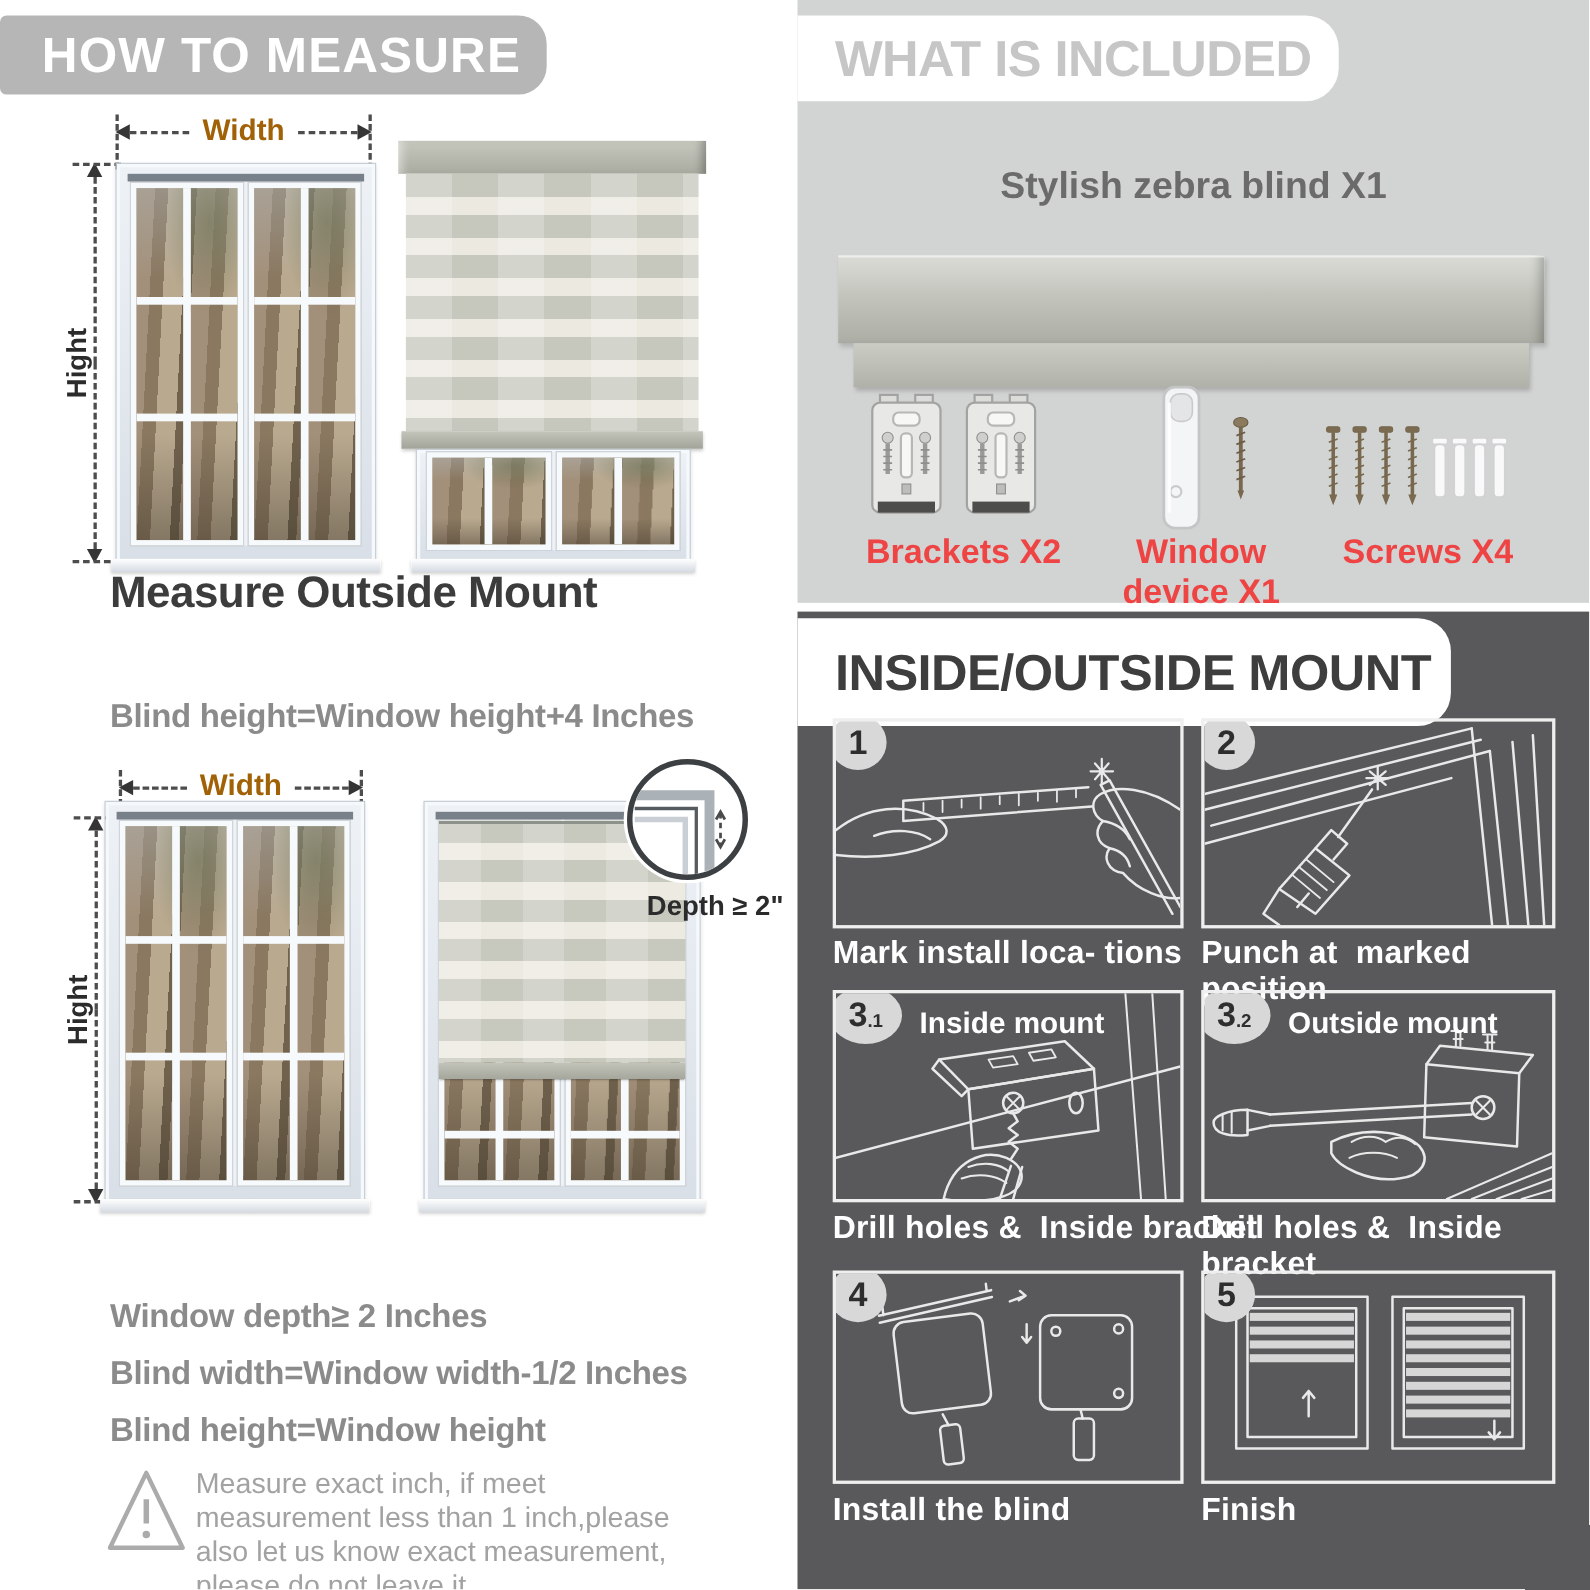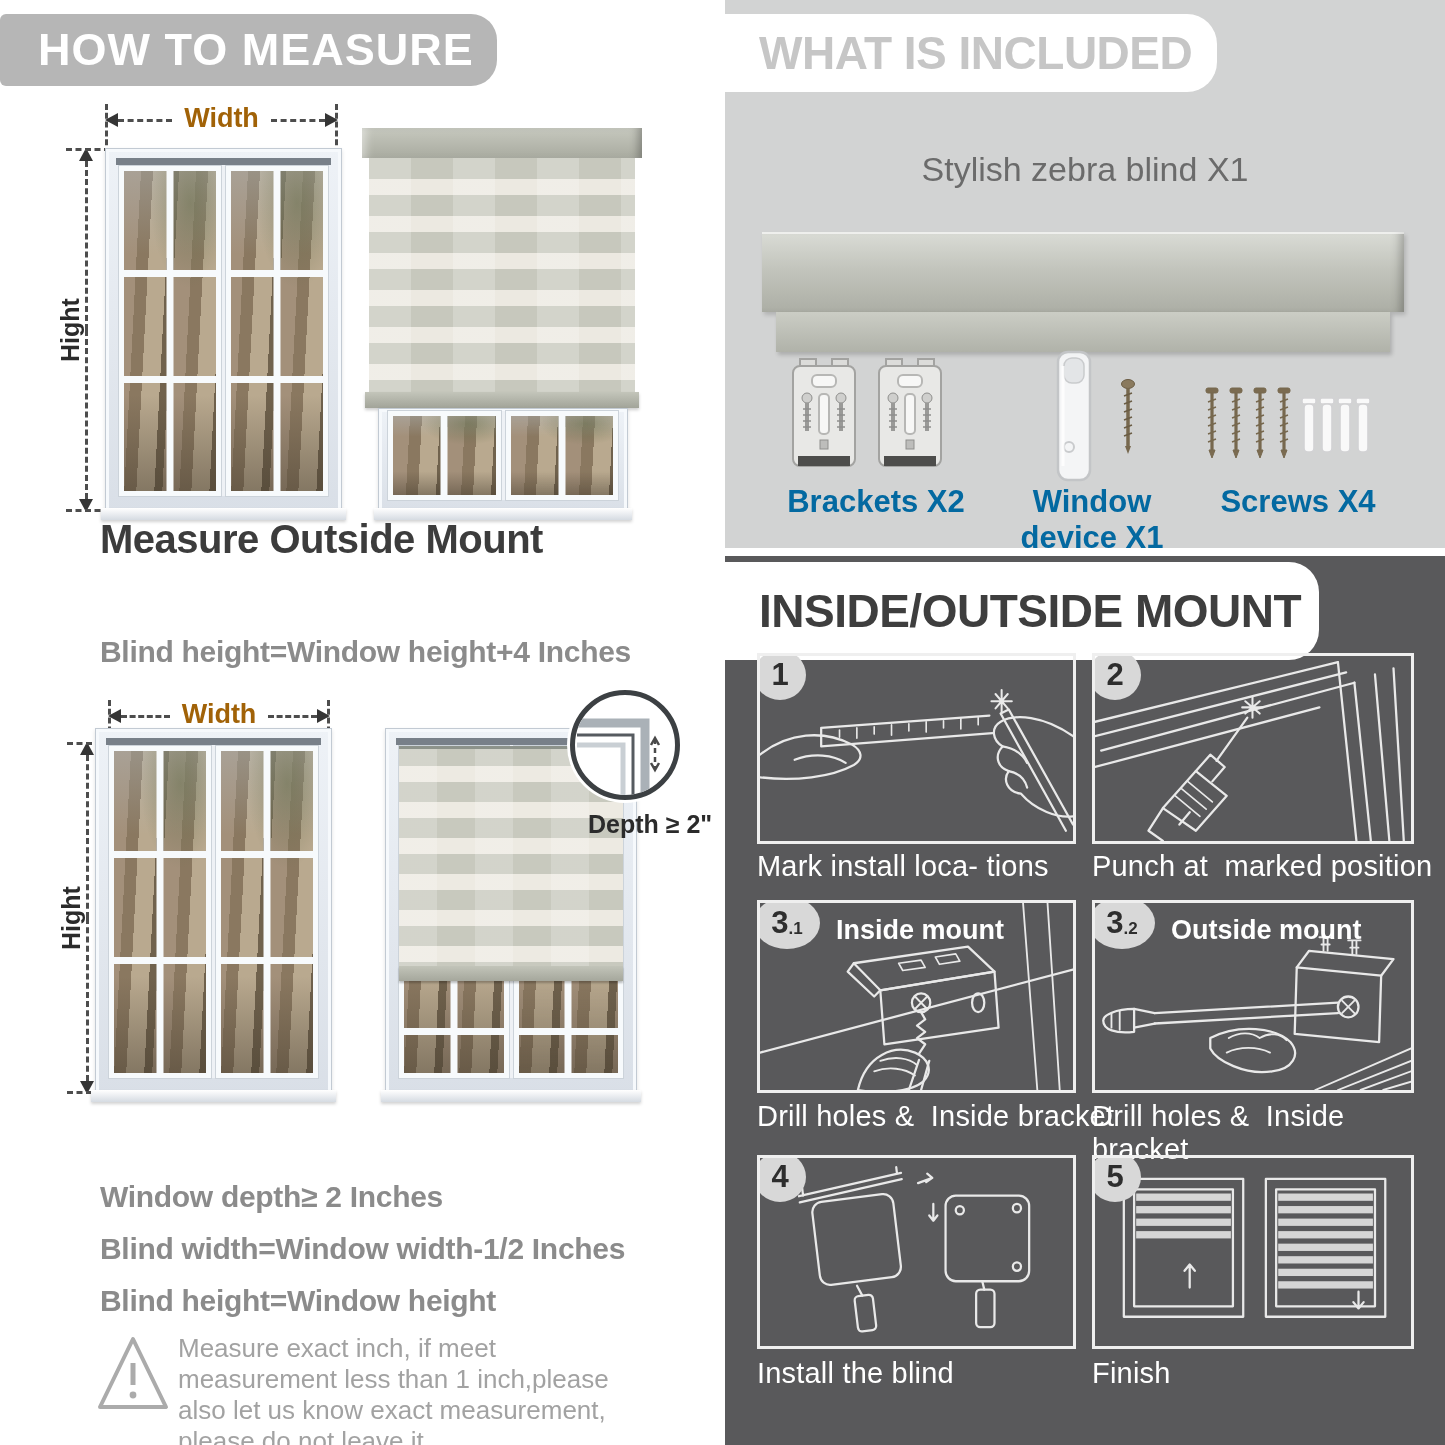--- a/index.html
+++ b/index.html
@@ -74,40 +74,40 @@
   .depth-label{position:absolute;font-size:25px;font-weight:bold;color:#2b2b2b;z-index:6;}
 
   
   .panel-light{position:absolute;left:725px;top:0;width:720px;height:548px;background:#d2d3d3;}
   .panel-dark{position:absolute;left:725px;top:556px;width:720px;height:889px;background:#59595b;}
   .tab{position:absolute;background:#fff;border-radius:0 30px 30px 0;display:flex;align-items:center;
     padding-left:34px;box-sizing:border-box;font-weight:bold;font-size:46px;letter-spacing:-.5px;}
   .tab1{left:725px;top:14px;width:492px;height:78px;color:#c6c6c6;}
   .tab2{left:725px;top:562px;width:594px;height:98px;color:#3e3e3e;}
   .product-label{position:absolute;left:725px;top:150px;width:720px;text-align:center;
-    font-size:34px;font-weight:normal;color:#6b6b6b;}
+    font-size:34px;font-weight:bold;color:#6b6b6b;}
   .hr-main{position:absolute;left:762px;top:232px;width:642px;height:80px;
     background:linear-gradient(180deg,#dadcd6 0%,#c3c5bd 45%,#acaea5 100%);
     box-shadow:inset 0 2px 0 rgba(255,255,255,.6), inset -10px 0 10px -6px rgba(0,0,0,.25), 2px 3px 4px rgba(0,0,0,.15);}
   .hr-tier{position:absolute;left:776px;top:312px;width:614px;height:40px;
     background:linear-gradient(180deg,#cbcdc5,#b0b2a9);box-shadow:2px 3px 4px rgba(0,0,0,.18);}
   .item-label{position:absolute;top:484px;width:220px;text-align:center;
-    font-size:31px;font-weight:bold;color:#0369a1;}
+    font-size:31px;font-weight:bold;color:#ef4444;}
 
   
   .step{position:absolute;border:3px solid #efefef;overflow:hidden;}
   .step svg.art{position:absolute;left:0;top:0;width:100%;height:100%;}
   .badge{position:absolute;left:-6px;top:-6px;background:#d8d8d8;border-radius:50%;
     display:flex;align-items:center;justify-content:center;color:#2e2e2e;font-weight:bold;}
   .badge.one{width:52px;height:50px;}
   .badge.wide{width:66px;height:52px;}
   .bnum{font-size:31px;}
   .bsub{font-size:17px;margin-top:12px;}
   .ptitle{position:absolute;left:76px;top:12px;color:#fff;font-weight:bold;font-size:27px;}
-  .caption{position:absolute;color:#fff;font-weight:normal;font-size:29px;letter-spacing:.2px;white-space:pre-wrap;}
+  .caption{position:absolute;color:#fff;font-weight:bold;font-size:29px;letter-spacing:.2px;white-space:pre-wrap;}
 </style>
 </head>
 <body>
 
 <div class="page">
 
   <div class="htm-header">HOW TO MEASURE</div>
 
   <div class="dimw" style="left:105px;top:120px;width:233px;">
     <span class="bnd l"></span>

